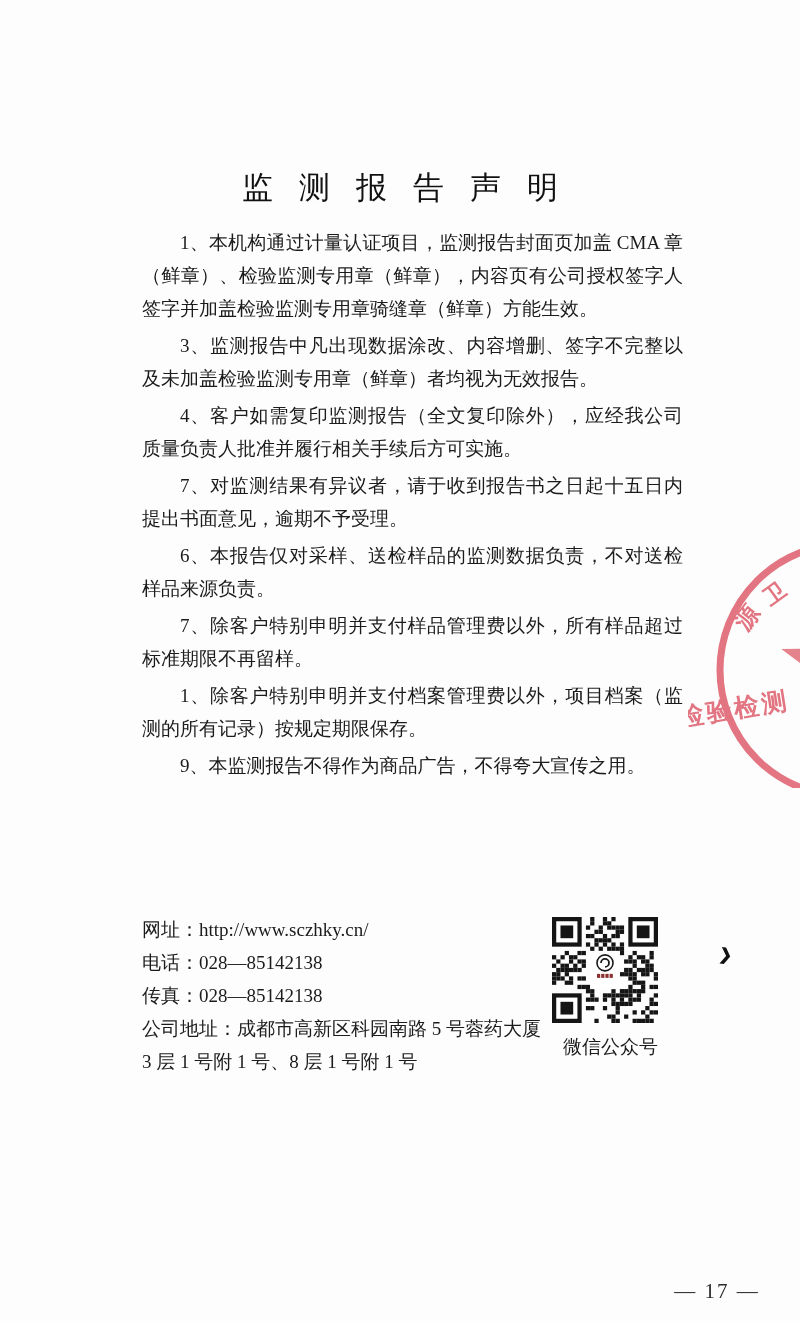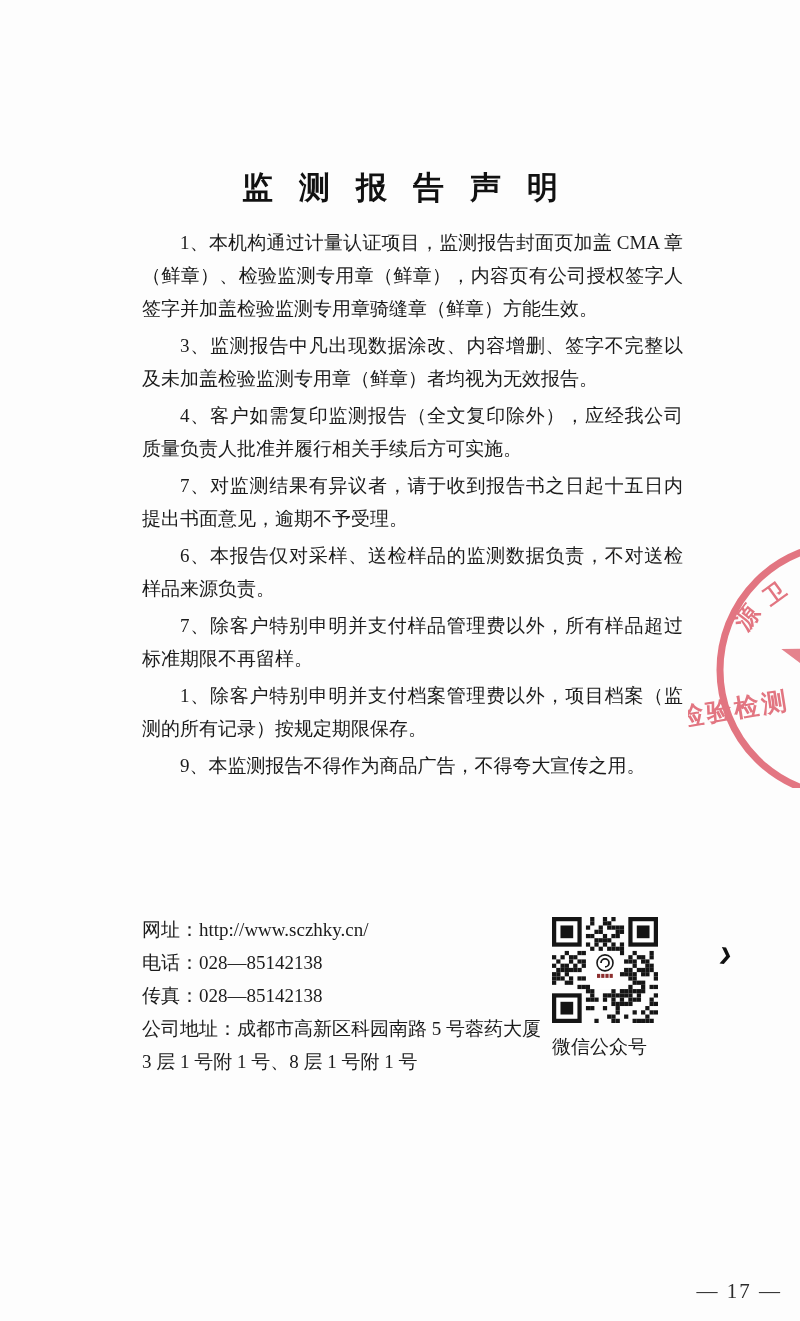--- a/index.html
+++ b/index.html
@@ -13,21 +13,21 @@
     font-family: "Liberation Serif", "DejaVu Serif", serif;
     color: #1c1c1c;
   }
   .doc-title {
     position: absolute;
     top: 168px;
     left: 0;
     width: 800px;
     text-align: center;
     font-size: 31px;
-    font-weight: 700;
+    font-weight: 400;
     letter-spacing: 26px;
     padding-left: 26px;
     color: #111;
     line-height: 40px;
   }
   .body-text {
     position: absolute;
     top: 226px;
     left: 142px;
     width: 541px;
@@ -56,21 +56,21 @@
     position: absolute;
     left: 552px;
     top: 917px;
     width: 106px;
   }
   .qr-caption {
     position: absolute;
     left: 552px;
     top: 1034px;
     width: 106px;
-    text-align: left;
+    text-align: right;
     font-size: 19px;
     color: #1b1b1b;
     white-space: nowrap;
   }
   .chevron-mark {
     position: absolute;
     left: 719px;
     top: 945px;
     font-size: 16px;
     font-weight: 700;
@@ -83,21 +83,21 @@
     top: 548px;
     width: 112px;
     height: 240px;
     pointer-events: none;
   }
   .page-footer {
     position: absolute;
     left: 652px;
     top: 1279px;
     width: 130px;
-    text-align: right;
+    text-align: center;
     font-size: 21px;
     color: #2b2b2b;
     letter-spacing: 2px;
     white-space: nowrap;
   }
   .speck { position: absolute; background: rgba(110,100,95,0.5); border-radius: 50%; }
   .speck-1 { left: 632px; top: 487px; width: 4px; height: 3px; }
   .speck-2 { left: 612px; top: 547px; width: 3px; height: 5px; transform: rotate(22deg); }
 </style>
 </head>

